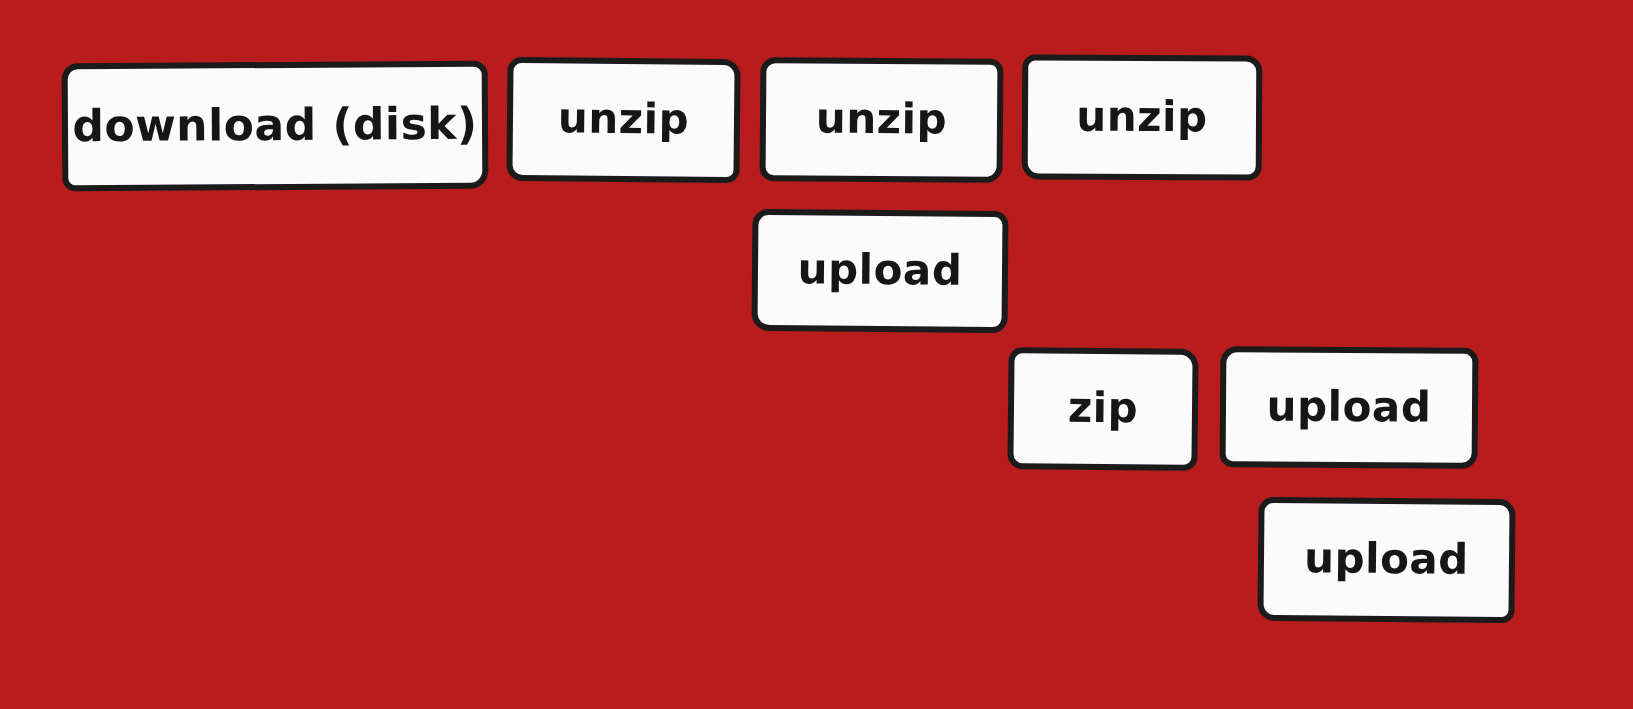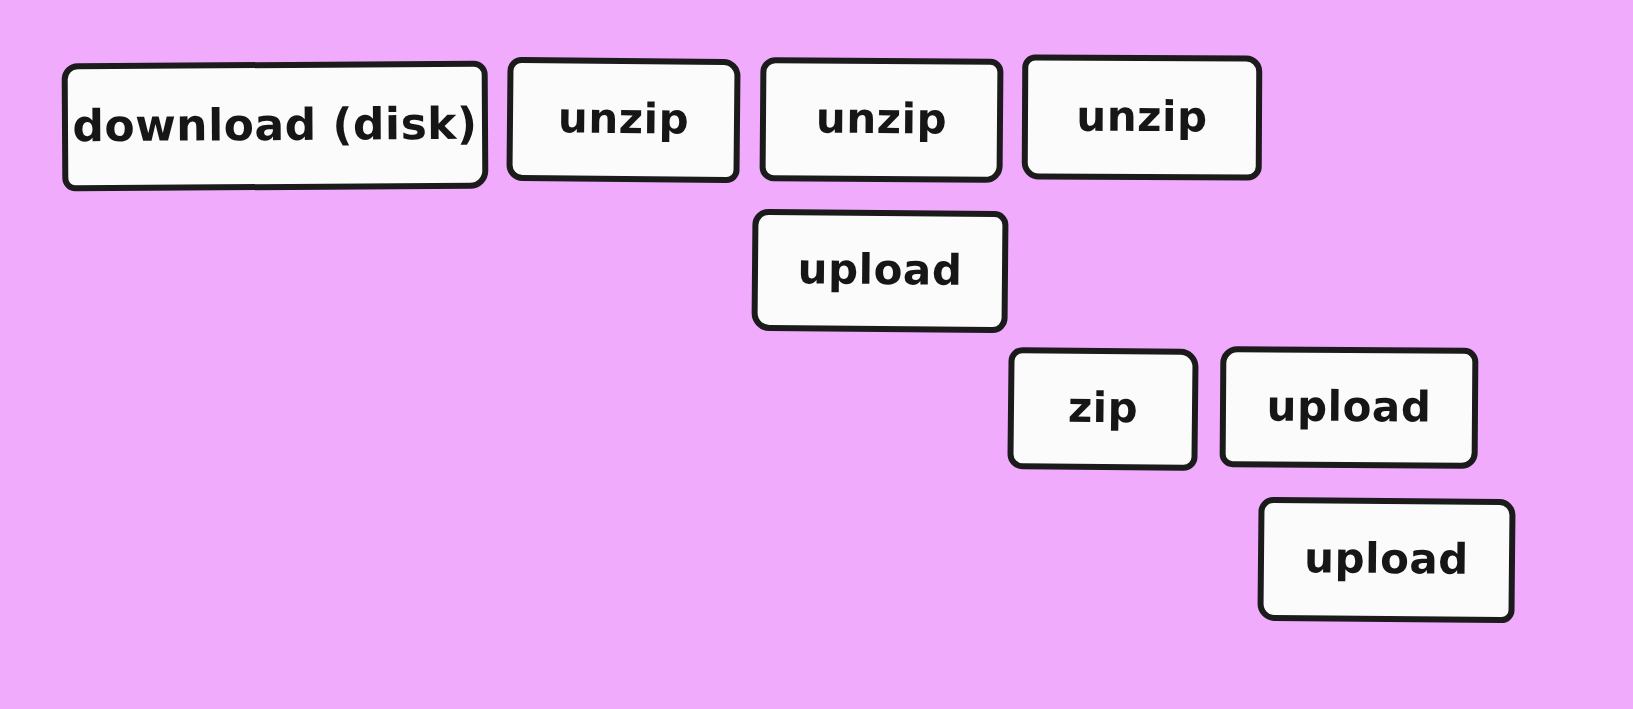--- a/index.html
+++ b/index.html
@@ -47,21 +47,21 @@
   .n3 { transform: rotate(0.45deg);  border-radius: 15px 13px 17px 14px; }
   .n4 { transform: rotate(0.30deg);  border-radius: 13px 16px 14px 17px; }
   .n5 { transform: rotate(0.50deg);  border-radius: 16px 14px 15px 18px; }
   .n6 { transform: rotate(0.60deg);  border-radius: 14px 18px 14px 15px; }
   .n7 { transform: rotate(0.40deg);  border-radius: 17px 14px 16px 13px; }
   .n8 { transform: rotate(0.55deg);  border-radius: 15px 16px 13px 17px; }
 </style>
 </head>
 <body style="background: rgb(247, 247, 250);">
 
-<div id="canvas" style="width: 1633px; height: 709px; background: #f0abfc;">
+<div id="canvas" style="width: 1633px; height: 709px; background: #b91c1c;">
 
   <div class="node n1" style="left: 62px; top: 62px; width: 426px; height: 128px; font-size: 44px; background: rgb(251, 251, 251); border-color: rgb(27, 27, 27); border-width: 6px; color: rgb(22, 22, 22);">
     <span class="label">download (disk)</span>
   </div>
 
   <div class="node n2" style="left: 507px; top: 58px; width: 233px; height: 124px; font-size: 42px; background: rgb(251, 251, 251); border-color: rgb(27, 27, 27); border-width: 6px; color: rgb(22, 22, 22);">
     <span class="label">unzip</span>
   </div>
 
   <div class="node n3" style="left: 760px; top: 58px; width: 243px; height: 124px; font-size: 42px; background: rgb(251, 251, 251); border-color: rgb(27, 27, 27); border-width: 6px; color: rgb(22, 22, 22);">

